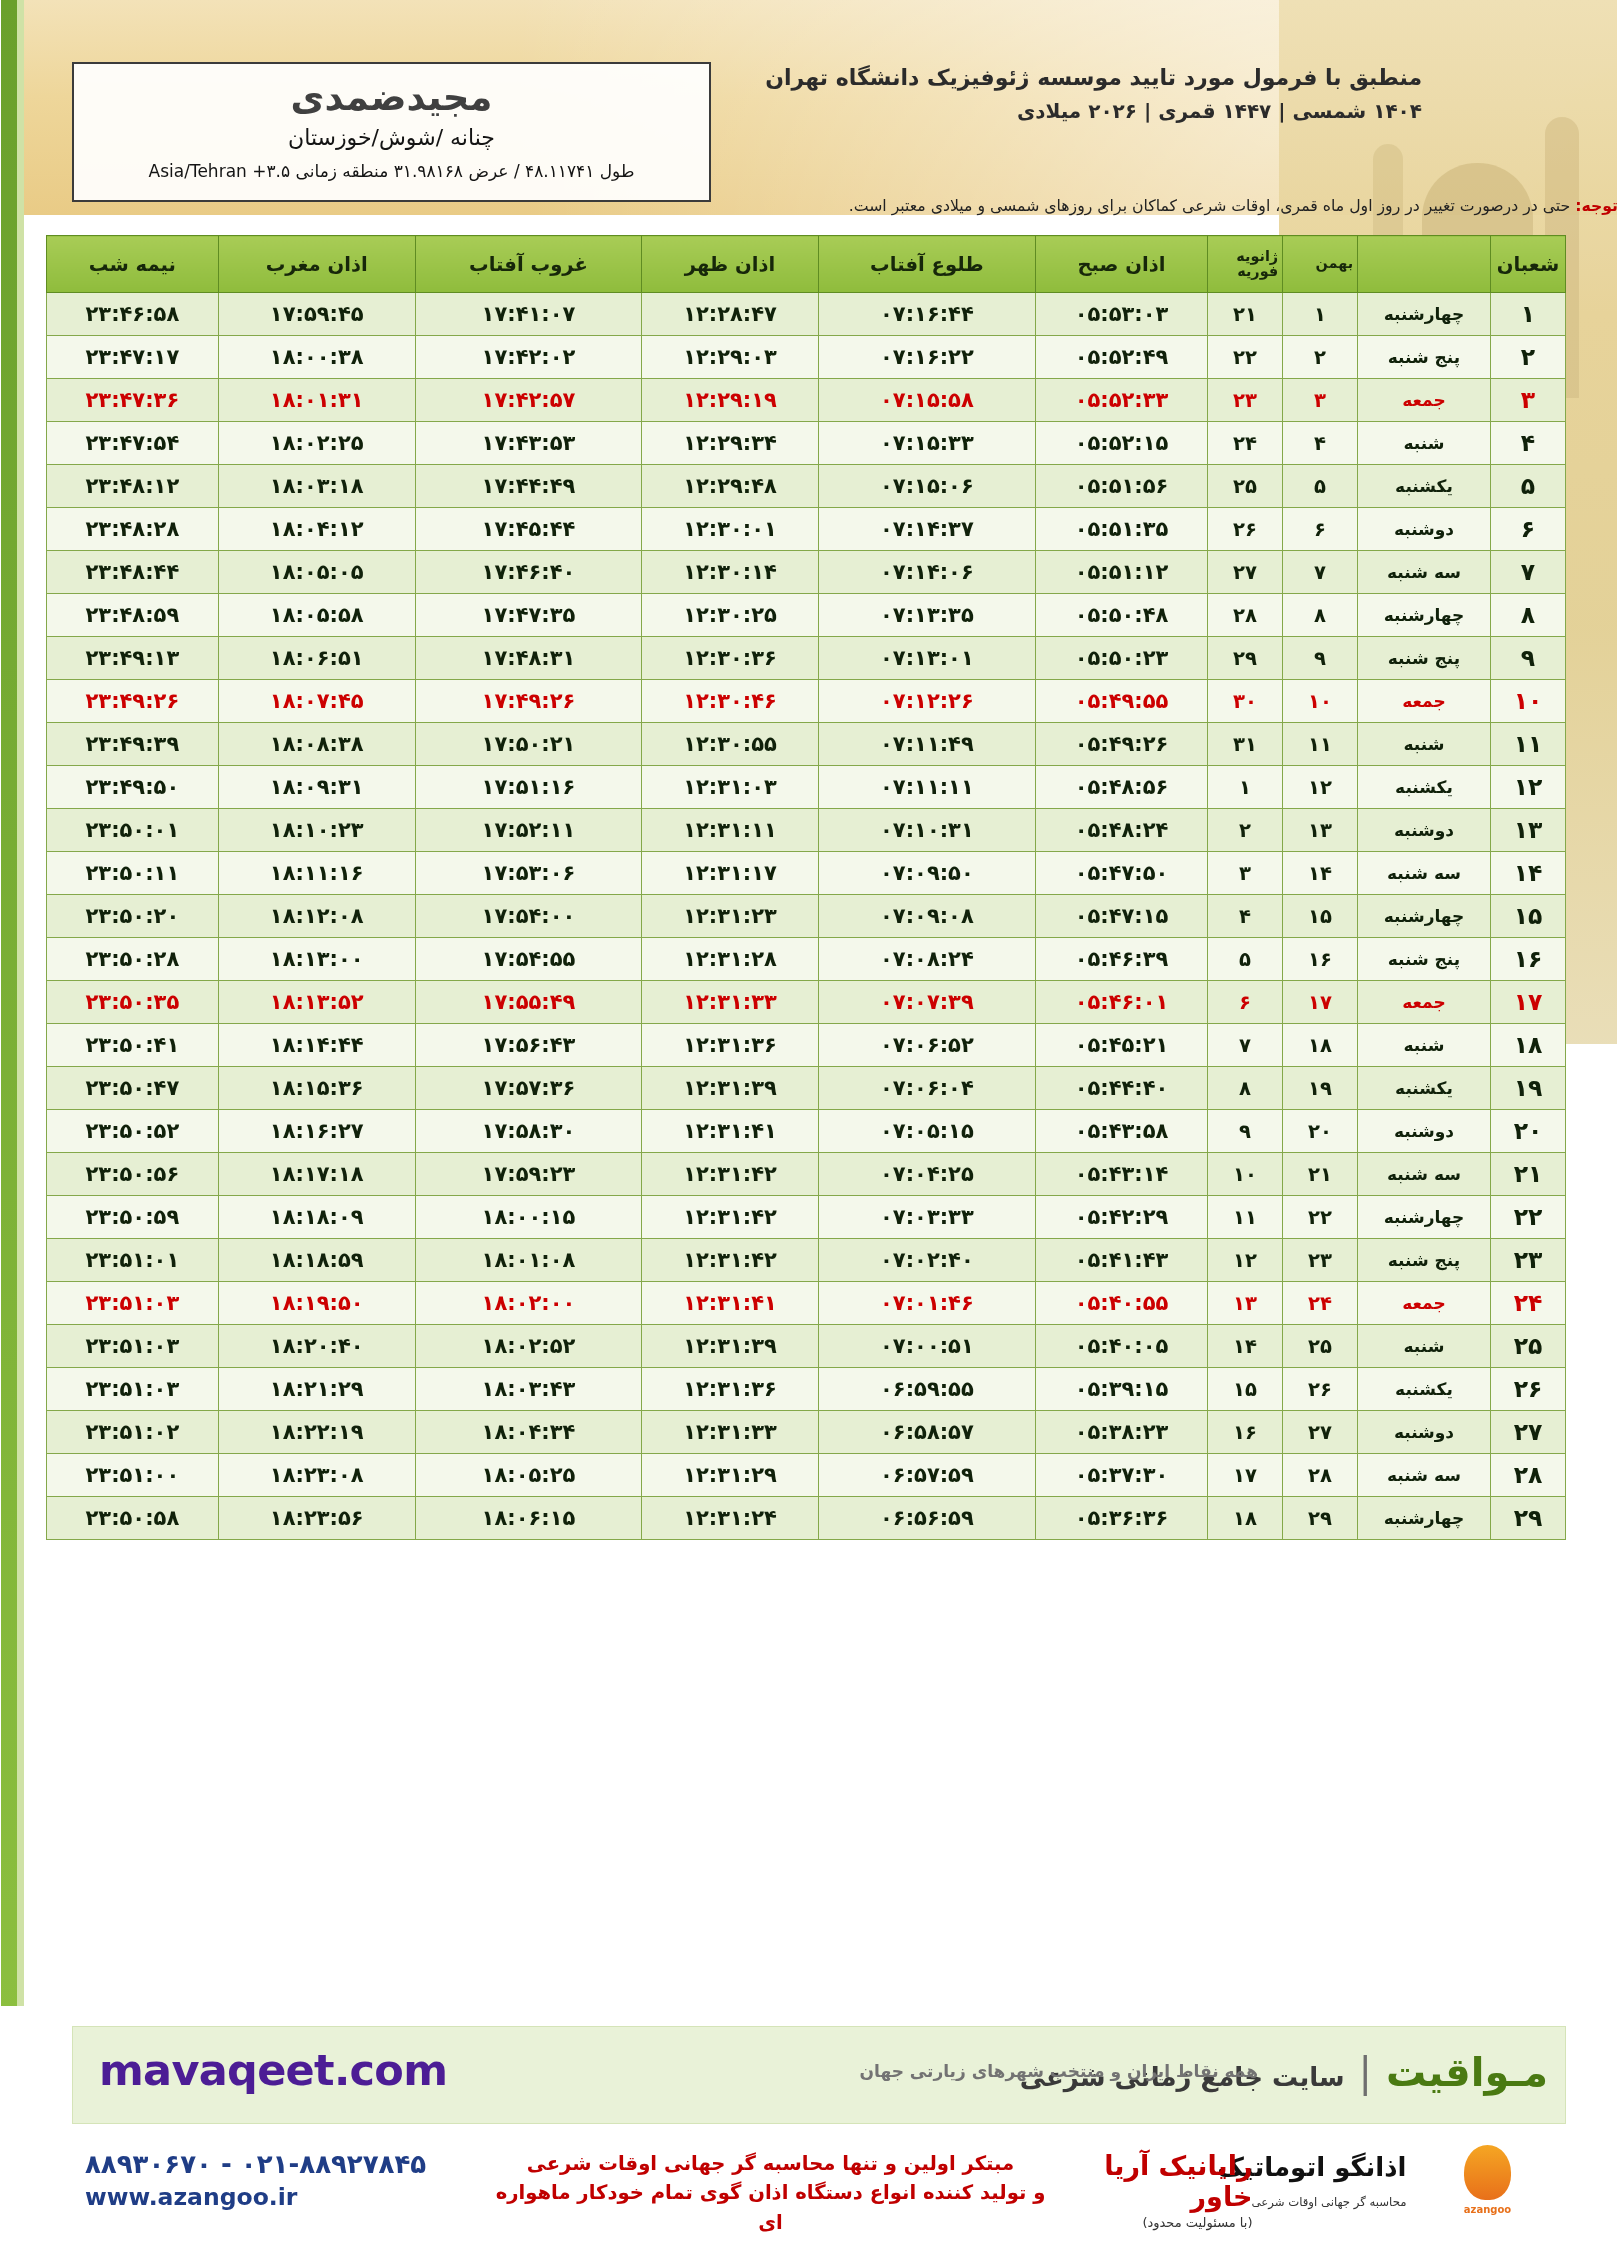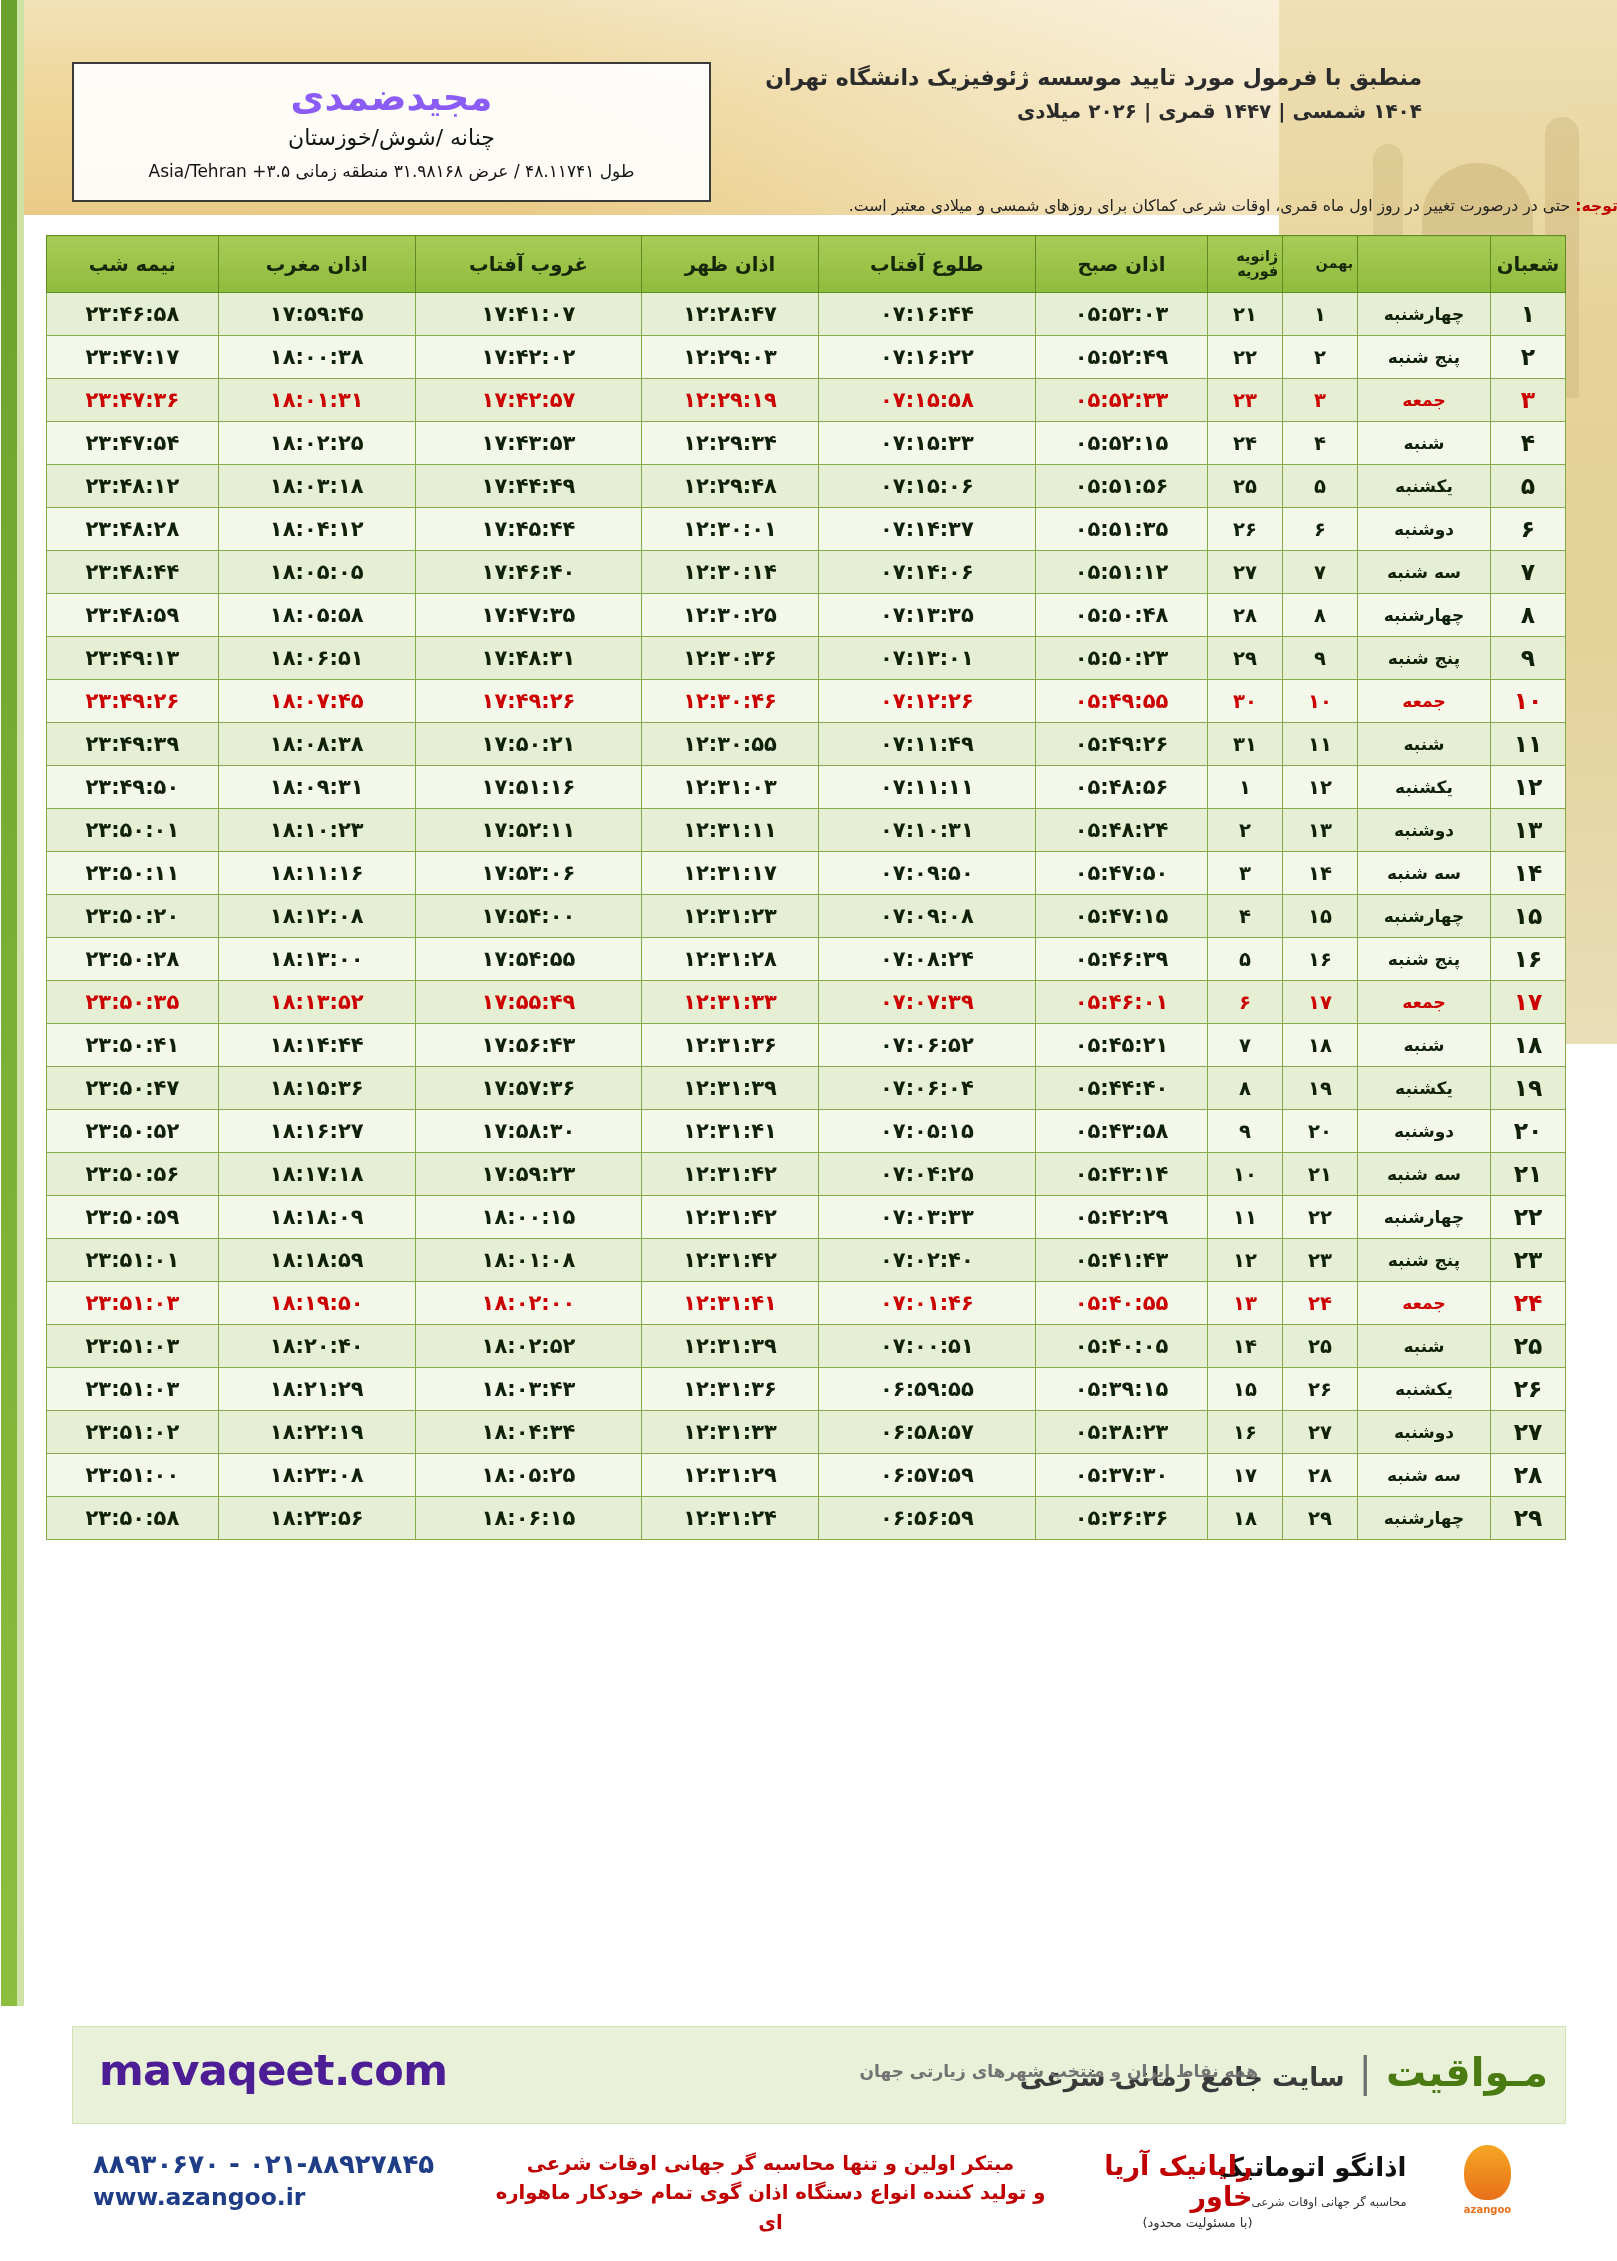--- a/index.html
+++ b/index.html
@@ -62,21 +62,21 @@
   .year-line{
     font-size:20px;color:#2b2b2b;margin-top:9px;font-weight:bold;
   }
 
   
   .city-box{
     position:absolute;left:72px;top:36px;width:639px;height:140px;
     border:2px solid #3b3b3b;background:rgba(255,255,255,.92);
     box-sizing:border-box;text-align:center;
   }
-  .city-name{font-size:37px;font-weight:bold;color:#8b5cf6;margin-top:11.7px;}
+  .city-name{font-size:37px;font-weight:bold;color:#404040;margin-top:11.7px;}
   .city-sub{font-size:22px;color:#141414;margin-top:6.5px;}
   .city-geo{font-size:17px;color:#141414;margin-top:10.4px;direction:rtl;}
 
   .note-line{
     position:absolute;right:0;left:78px;top:196px;
     text-align:right;font-size:15.7px;color:#222;padding-left:13px;
   }
   .note-line b{color:#c00000;}
 
   
@@ -126,21 +126,21 @@
     position:absolute;right:307px;top:34px;font-size:17px;color:#737373;font-weight:bold;margin-left:37px;
   }
   .site{
     position:absolute;left:26px;top:18px;font-size:43px;font-weight:bold;color:#4c1d95;
     font-family:"DejaVu Sans","Liberation Sans",sans-serif;letter-spacing:-0.7px;
   }
   .footer-bottom{
     position:absolute;left:72px;top:134px;width:1494px;height:98px;
   }
   .phone{
-    position:absolute;left:21px;top:6.5px;font-size:26px;font-weight:bold;color:#1f3d86;
+    position:absolute;left:13px;top:6.5px;font-size:26px;font-weight:bold;color:#1f3d86;
     line-height:1.35;text-align:left;
   }
   .phone .web{font-size:23.5px;}
   .slogan{
     position:absolute;left:418px;top:9px;width:561px;text-align:center;
     font-size:19.6px;color:#c00000;font-weight:bold;line-height:1.5;
   }
   .logos{
     position:absolute;right:6.5px;top:0px;width:496px;height:98px;
   }

